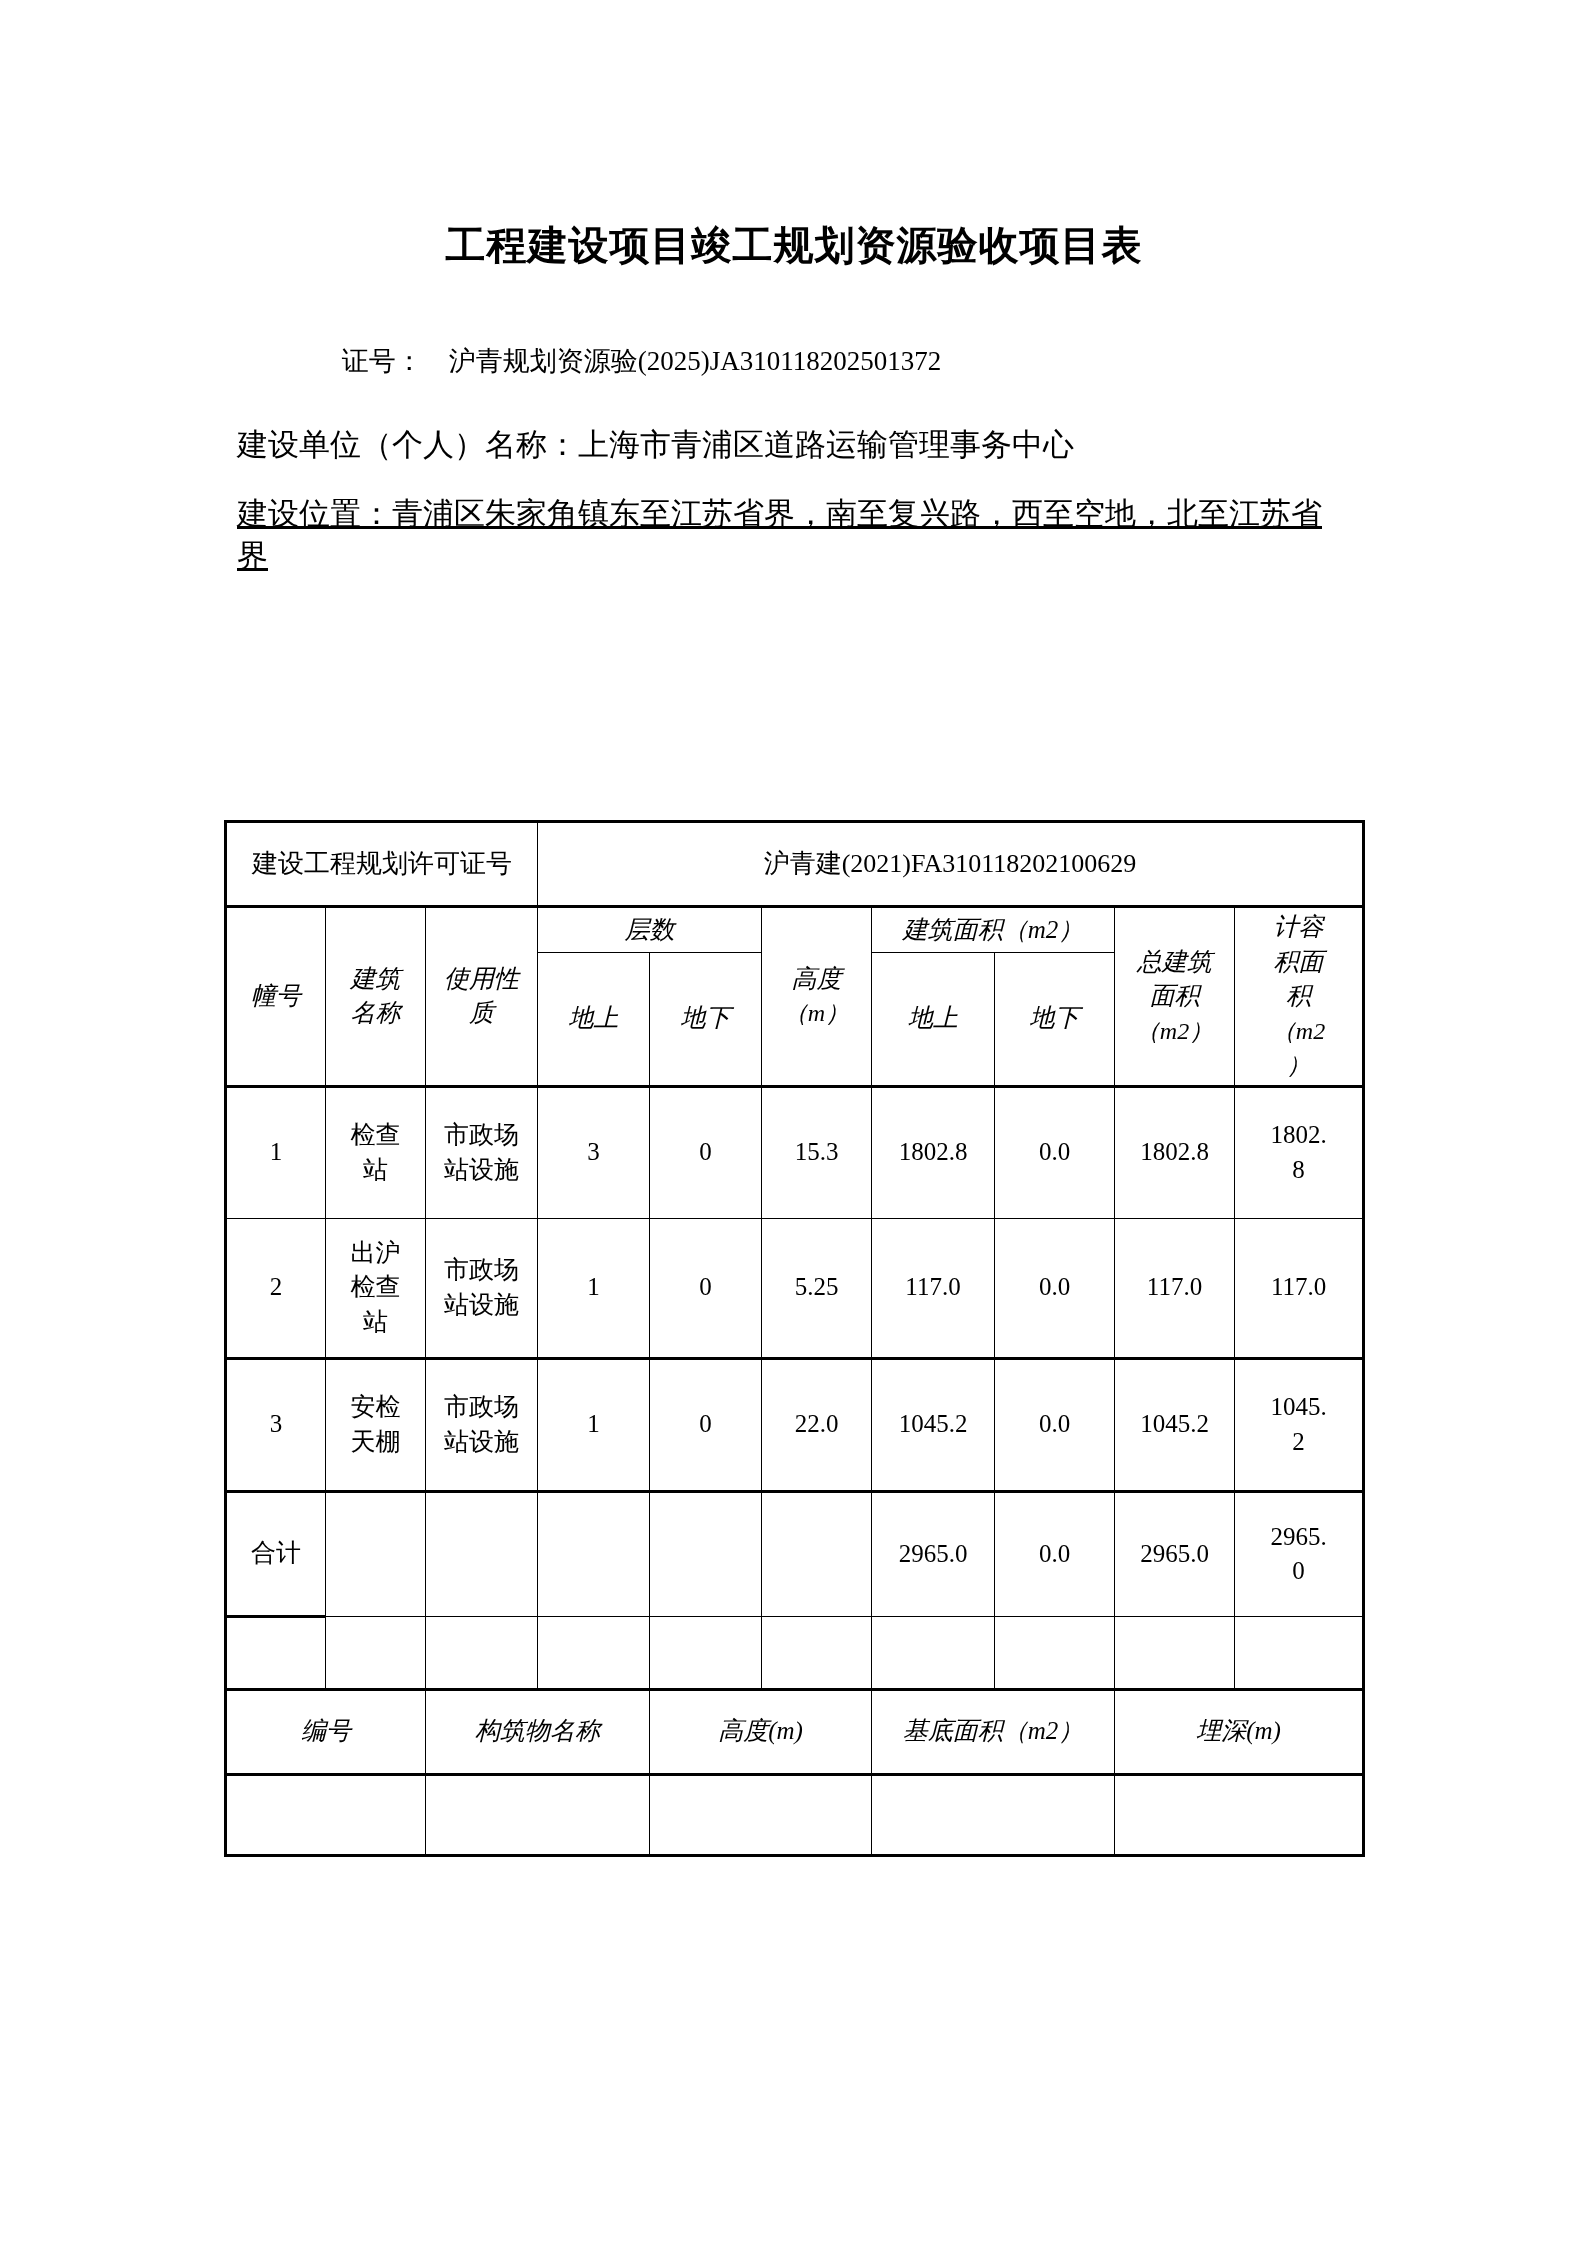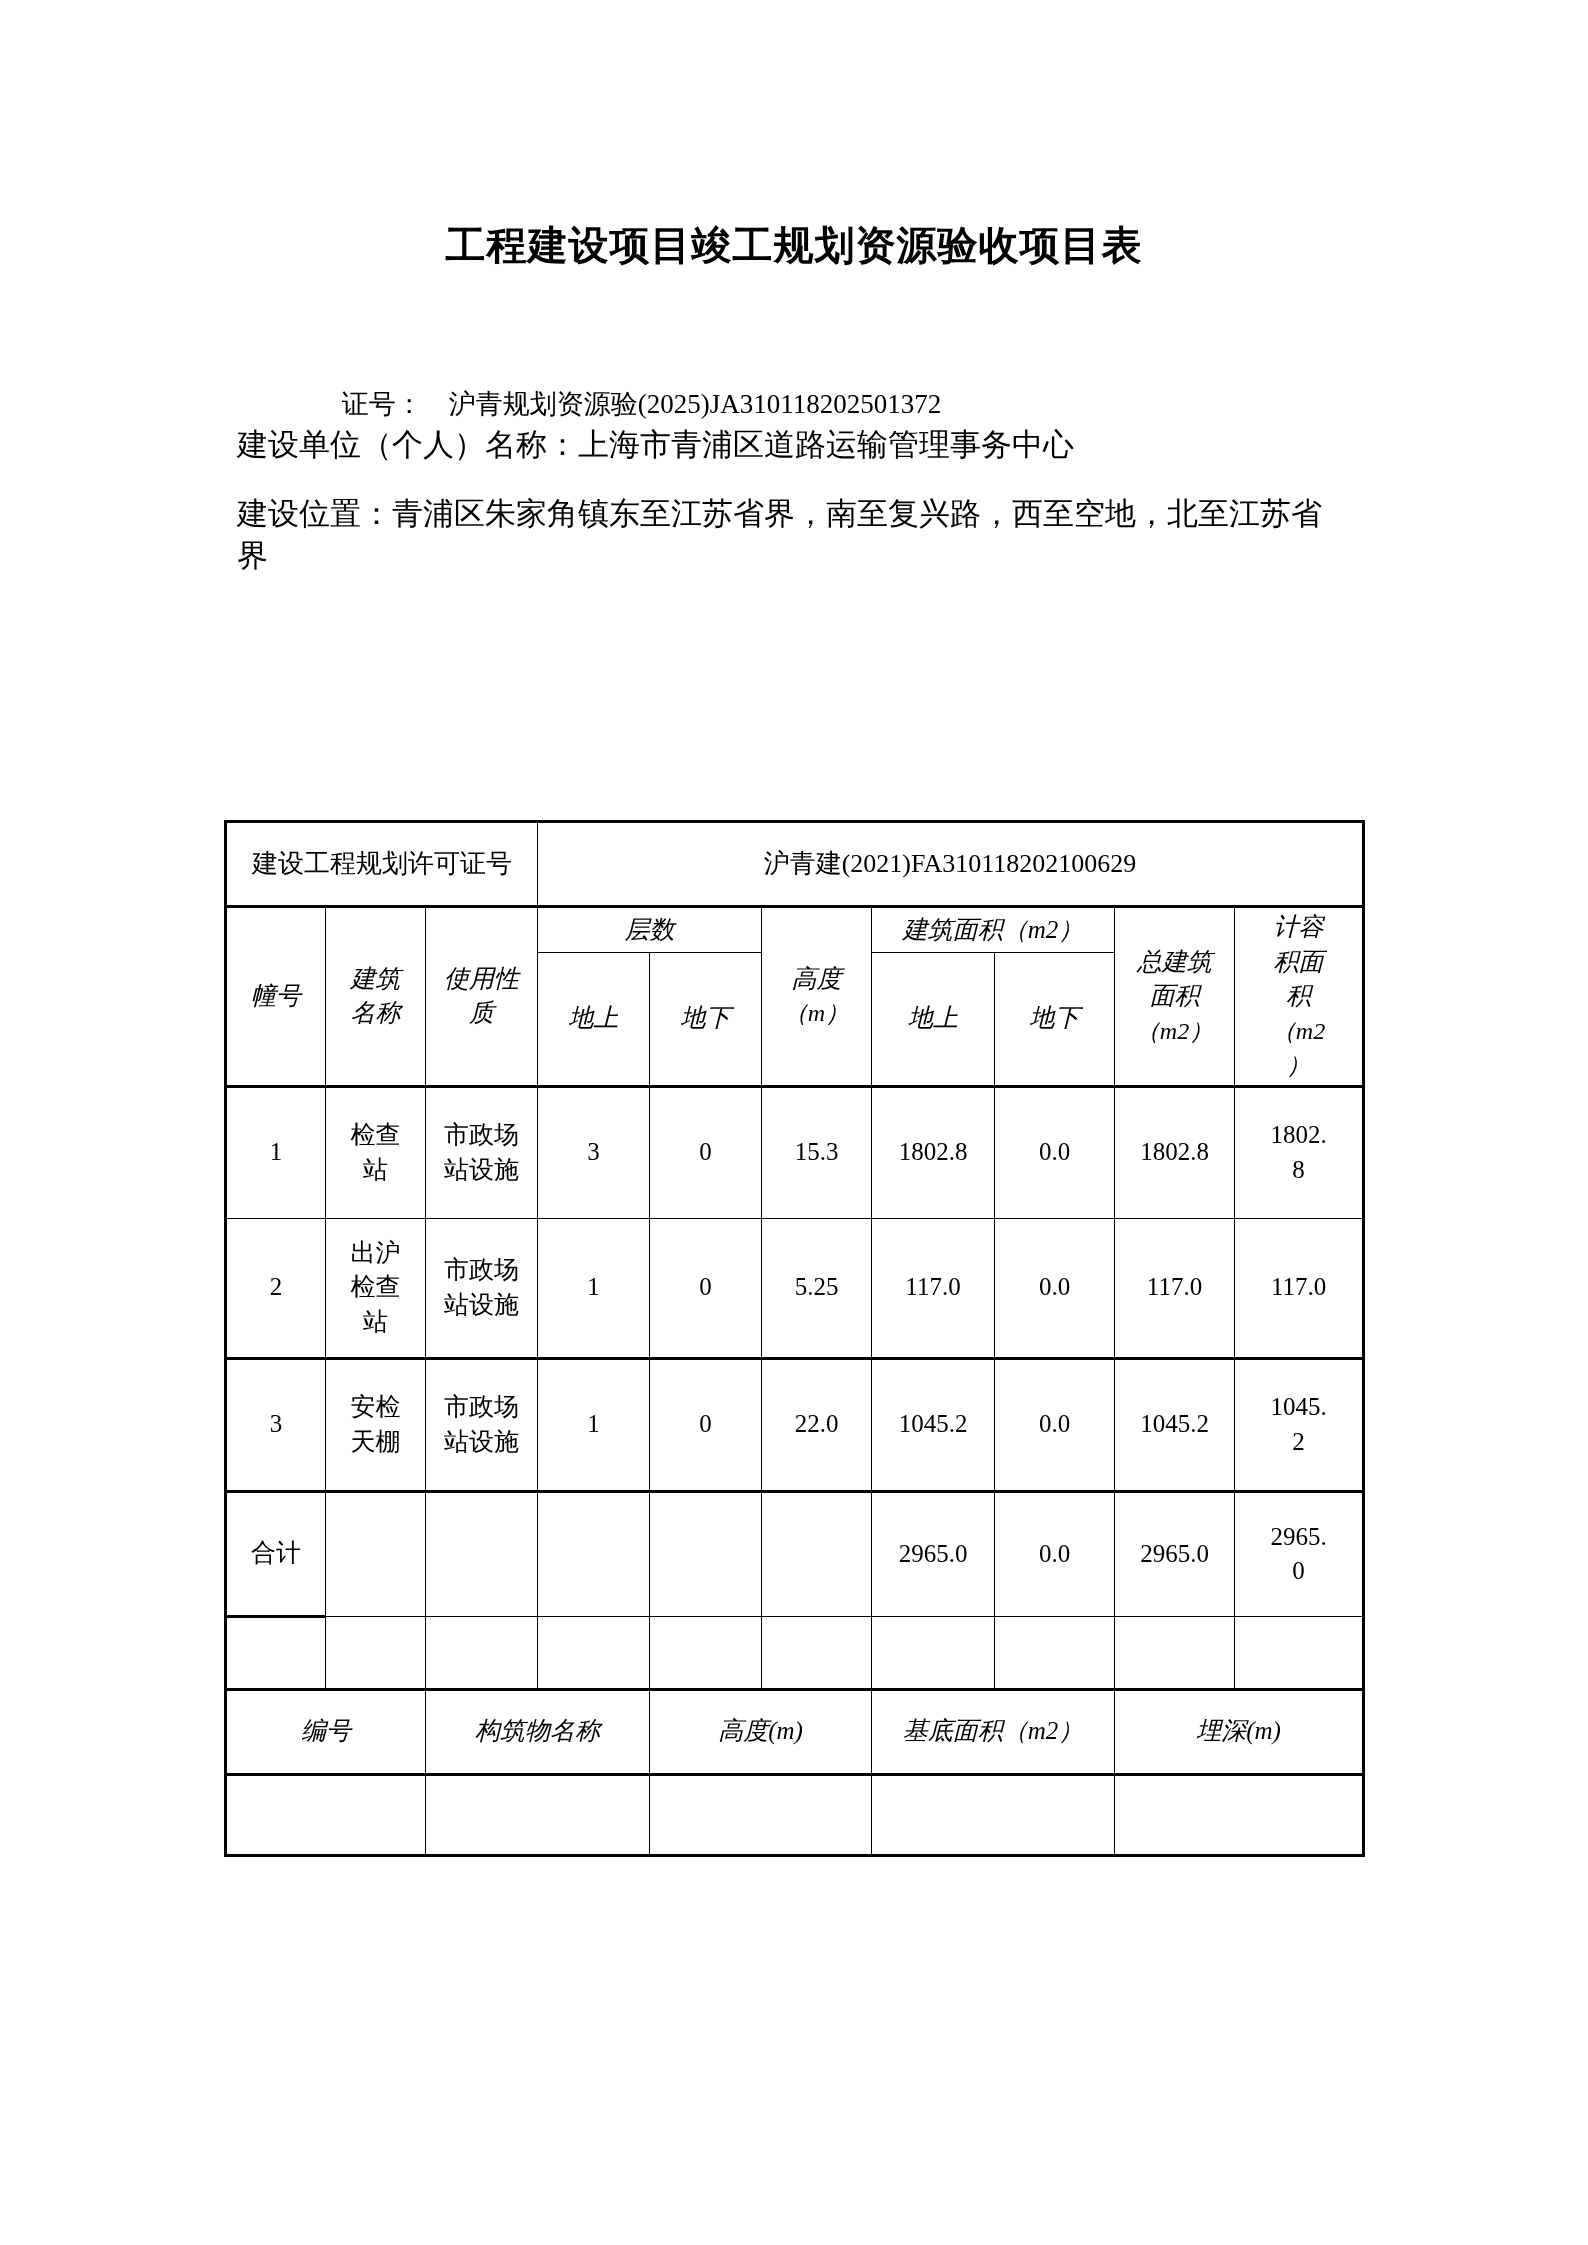--- a/index.html
+++ b/index.html
@@ -38,39 +38,38 @@
 
   
   .cert-line {
     position: absolute;
     left: 0;
     top: 344px;
     width: 1283px;
     text-align: center;
     font-size: 27px;
     line-height: 1.3;
-    margin-top: 43px;
   }
   .cert-label { margin-right: 26px; }
 
   
   .info-block {
     position: absolute;
     left: 237px;
     top: 424px;
     width: 1100px;
     font-size: 31px;
     line-height: 1.0;
   }
   .info-row {
     margin-bottom: 27px;
     line-height: 1.35;
     white-space: normal;
   }
-  .info-row:last-child { margin-bottom: 8px; }
+  .info-row:last-child { margin-bottom: 8px; text-decoration: underline; }
 
   
   .main-table {
     position: absolute;
     left: 224px;
     top: 820px;
     width: 1138px;
     border-collapse: collapse;
     table-layout: fixed;
     font-size: 25px;

